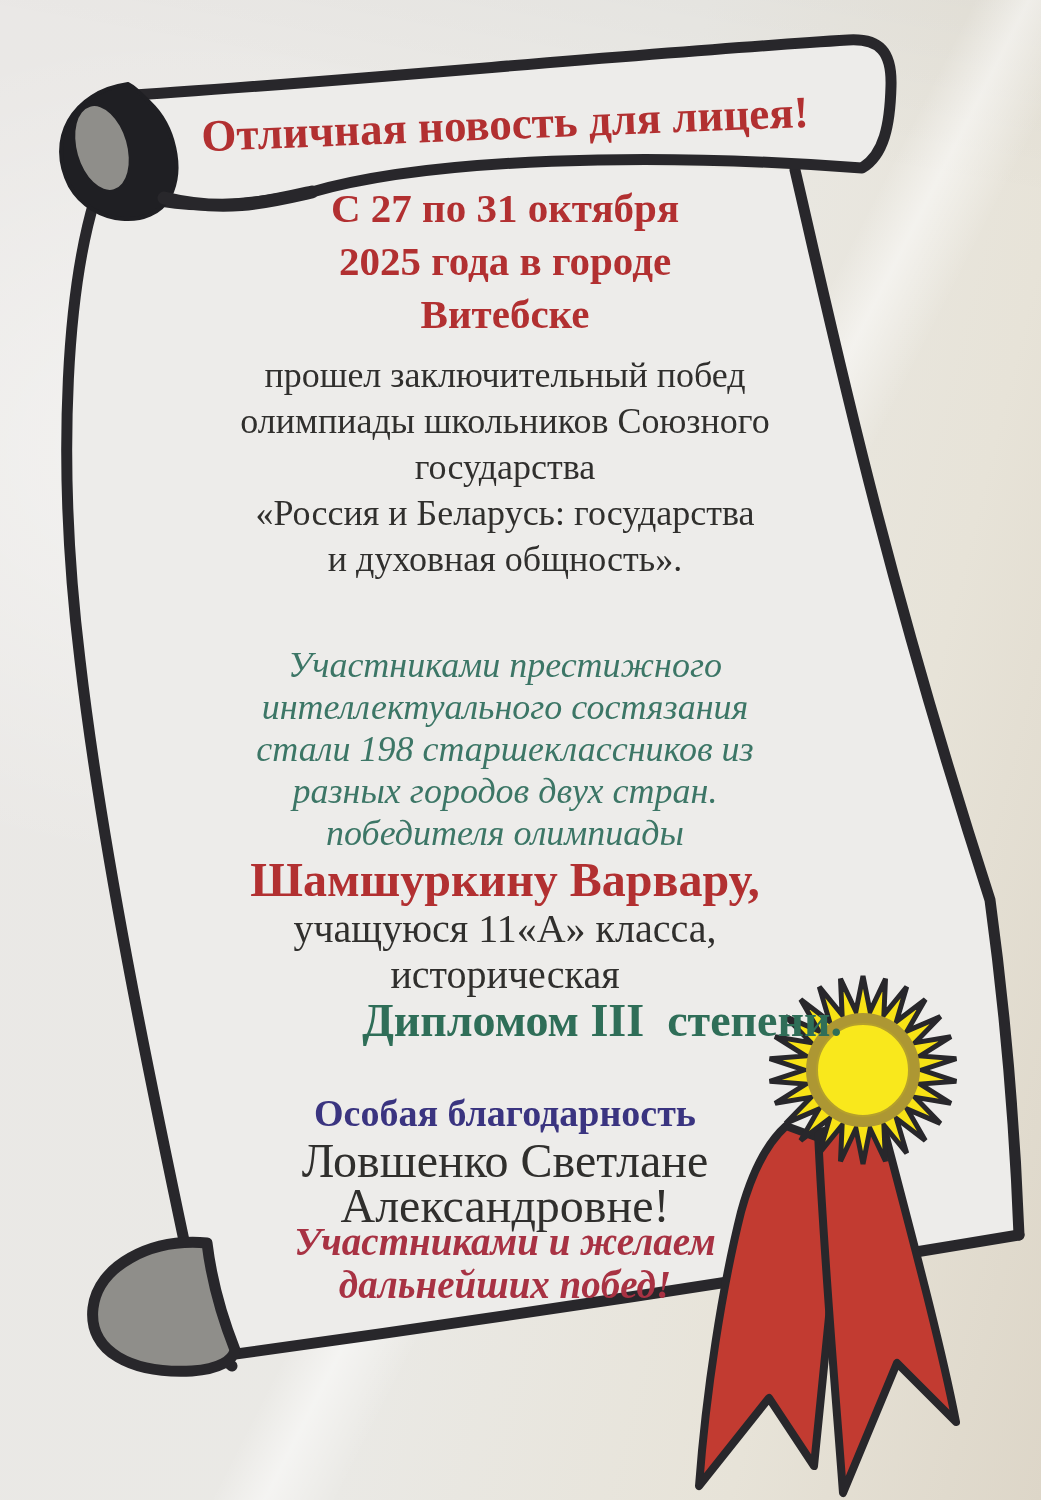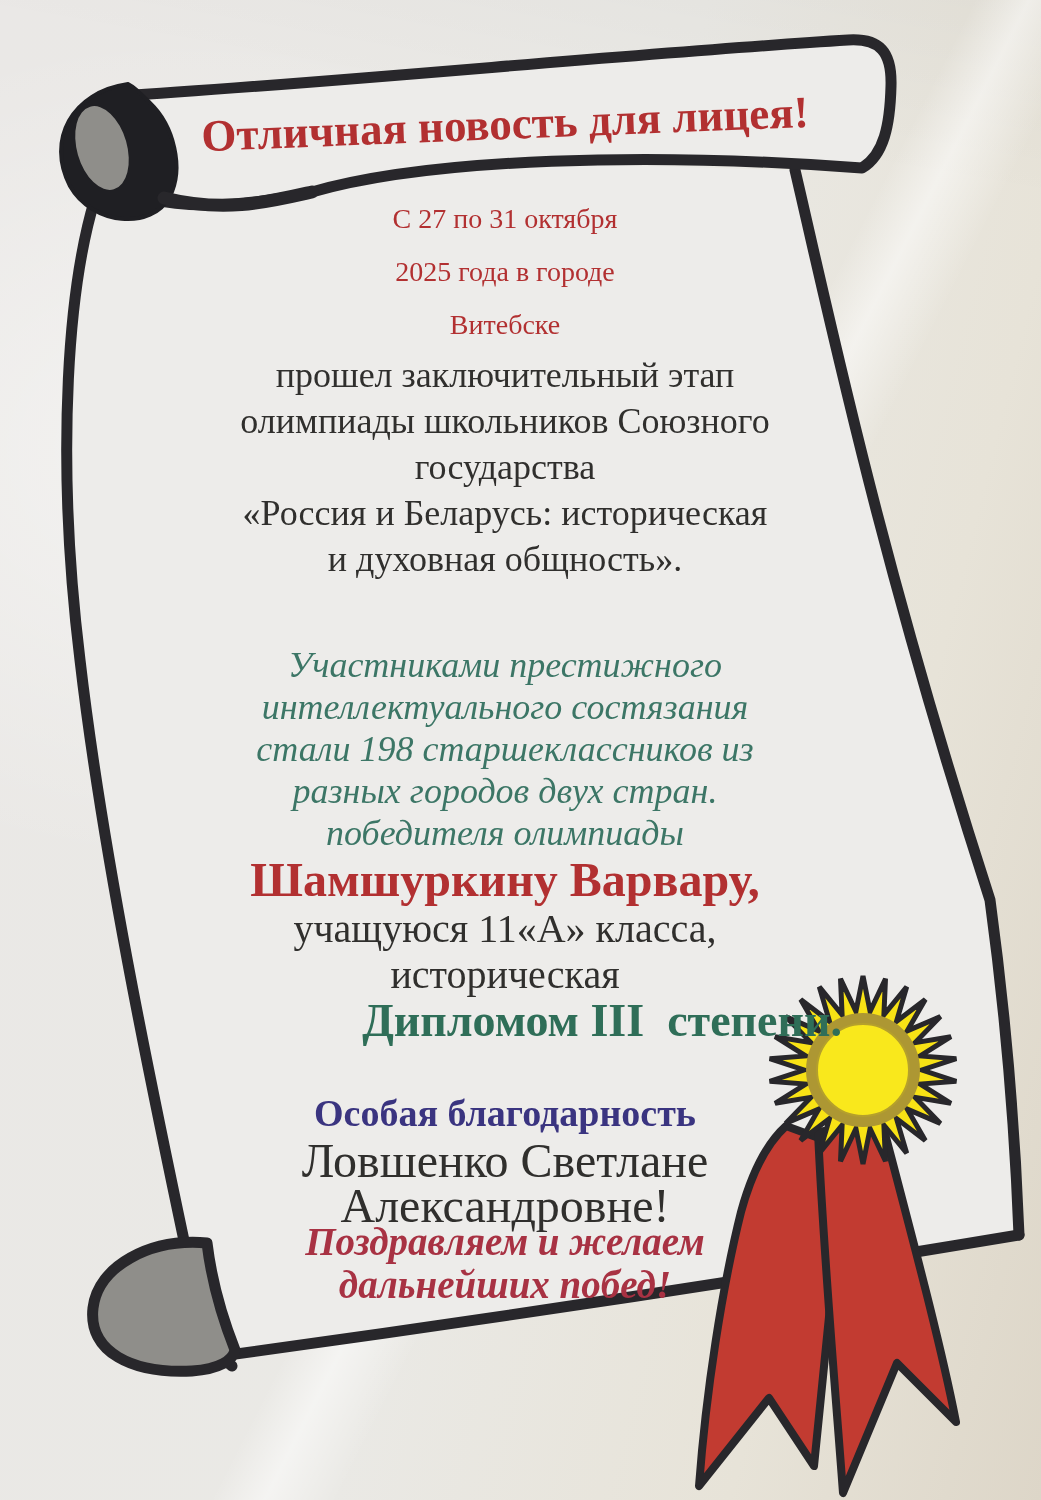--- a/index.html
+++ b/index.html
@@ -23,21 +23,21 @@
   .text-col{
     position:absolute;left:168px;top:0;width:674px;height:1500px;
     text-align:center;pointer-events:none;
   }
   .blk{position:absolute;left:0;width:100%;}
   .line{white-space:pre;}
   .title{
     top:98px;font-size:45px;font-weight:bold;color:var(--title-red,#b23031);
     transform:rotate(-2.3deg);
   }
-  .date{top:192px;font-size:28px;line-height:53px;font-weight:normal;color:var(--date-red,#b23031);}
+  .date{top:182px;font-size:41px;line-height:53px;font-weight:bold;color:var(--date-red,#b23031);}
   .intro{top:352px;font-size:36px;line-height:46px;color:var(--text-black,#302f2d);}
   .green{top:604px;font-size:36px;line-height:42px;font-style:italic;color:var(--highlight-green,#3c7666);margin-top:40px;}
   .winner{top:854px;font-size:48px;line-height:52px;font-weight:bold;color:var(--title-red,#b23031);}
   .detail{top:906px;font-size:40px;line-height:46px;color:var(--text-black,#302f2d);}
   .diploma{top:996px;font-size:46px;line-height:50px;font-weight:bold;color:var(--diploma-green,#2f6e58);text-align:right;}
   .thanks-head{top:1090px;font-size:38px;line-height:46px;font-weight:bold;color:var(--thanks-blue,#3a3480);}
   .thanks{top:1138px;font-size:48px;line-height:45px;color:var(--text-black,#302f2d);}
   .congrats{top:1220px;font-size:39px;line-height:43px;font-weight:bold;font-style:italic;color:var(--congrats-crimson,#a83243);}
 </style>
 </head>
@@ -101,24 +101,24 @@
 
     <div class="blk title line">Отличная новость для лицея!</div>
 
     <div class="blk date">
       <div class="line">С 27 по 31 октября</div>
       <div class="line">2025 года в городе</div>
       <div class="line">Витебске</div>
     </div>
 
     <div class="blk intro">
-      <div class="line">прошел заключительный этап</div>
+      <div class="line">прошел заключительный побед</div>
       <div class="line">олимпиады школьников Союзного</div>
       <div class="line">государства</div>
-      <div class="line">«Россия и Беларусь: историческая</div>
+      <div class="line">«Россия и Беларусь: государства</div>
       <div class="line">и духовная общность».</div>
     </div>
 
     <div class="blk green">
       <div class="line">Участниками престижного</div>
       <div class="line">интеллектуального состязания</div>
       <div class="line">стали 198 старшеклассников из</div>
       <div class="line">разных городов двух стран.</div>
       <div class="line">победителя олимпиады</div>
     </div>
@@ -133,18 +133,18 @@
     <div class="blk diploma line">Дипломом III  степени.</div>
 
     <div class="blk thanks-head line">Особая благодарность</div>
 
     <div class="blk thanks">
       <div class="line">Ловшенко Светлане</div>
       <div class="line">Александровне!</div>
     </div>
 
     <div class="blk congrats">
-      <div class="line">Поздравляем и желаем</div>
+      <div class="line">Участниками и желаем</div>
       <div class="line">дальнейших побед!</div>
     </div>
 
   </div>
 </div>
 
 </body></html>

